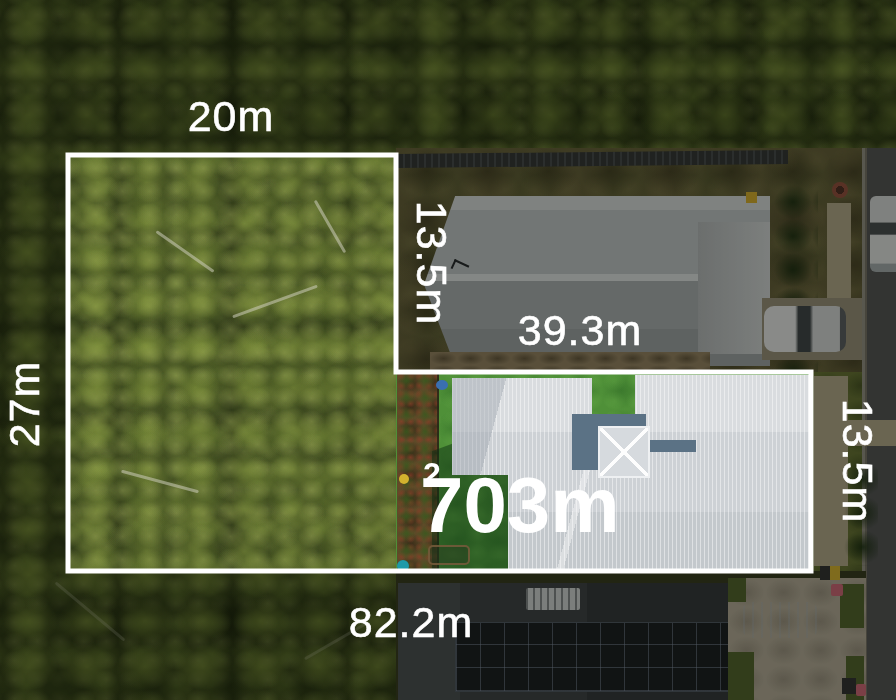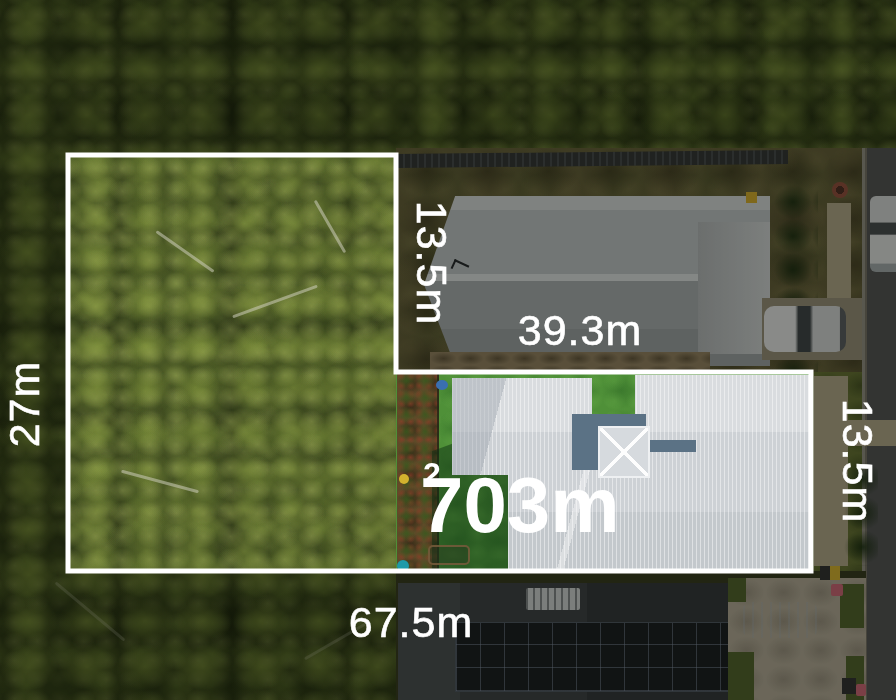--- a/index.html
+++ b/index.html
@@ -201,24 +201,25 @@
   <div class="bin-lid-yellow" style="left:830px;top:566px;width:10px;height:14px;"></div>
   <div class="bin-pink" style="left:831px;top:584px;width:12px;height:12px;"></div>
   <div class="bin-dark" style="left:842px;top:678px;width:14px;height:16px;"></div>
   <div class="bin-pink" style="left:856px;top:684px;width:10px;height:12px;"></div>
 
   <svg class="overlay" width="896" height="700">
     <path d="M0 0H896V700H0Z M68 155H396V372H811V571H68Z" fill="rgba(8,10,2,0.38)" fill-rule="evenodd"></path>
     <polygon points="68,155 396,155 396,372 811,372 811,571 68,571" fill="none" stroke="#ffffff" stroke-width="5"></polygon>
   </svg>
 
+  <div class="dim-label" style="left:231px;top:116px;">20m</div>
   <div class="dim-label rot-ccw" style="left:24px;top:404px;">27m</div>
   <div class="dim-label rot-cw" style="left:431px;top:263px;">13.5m</div>
   <div class="dim-label" style="left:580px;top:330px;">39.3m</div>
   <div class="dim-label rot-cw" style="left:857px;top:461px;">13.5m</div>
-  <div class="dim-label" style="left:411px;top:622px;">67.5m</div>
+  <div class="dim-label" style="left:411px;top:622px;">82.2m</div>
 
   <div class="area-label" style="left:420px;top:466px;">
     <span class="area-num">703m</span>
     <span class="area-sup">2</span>
   </div>
 
 </div>
 
 </body></html>

